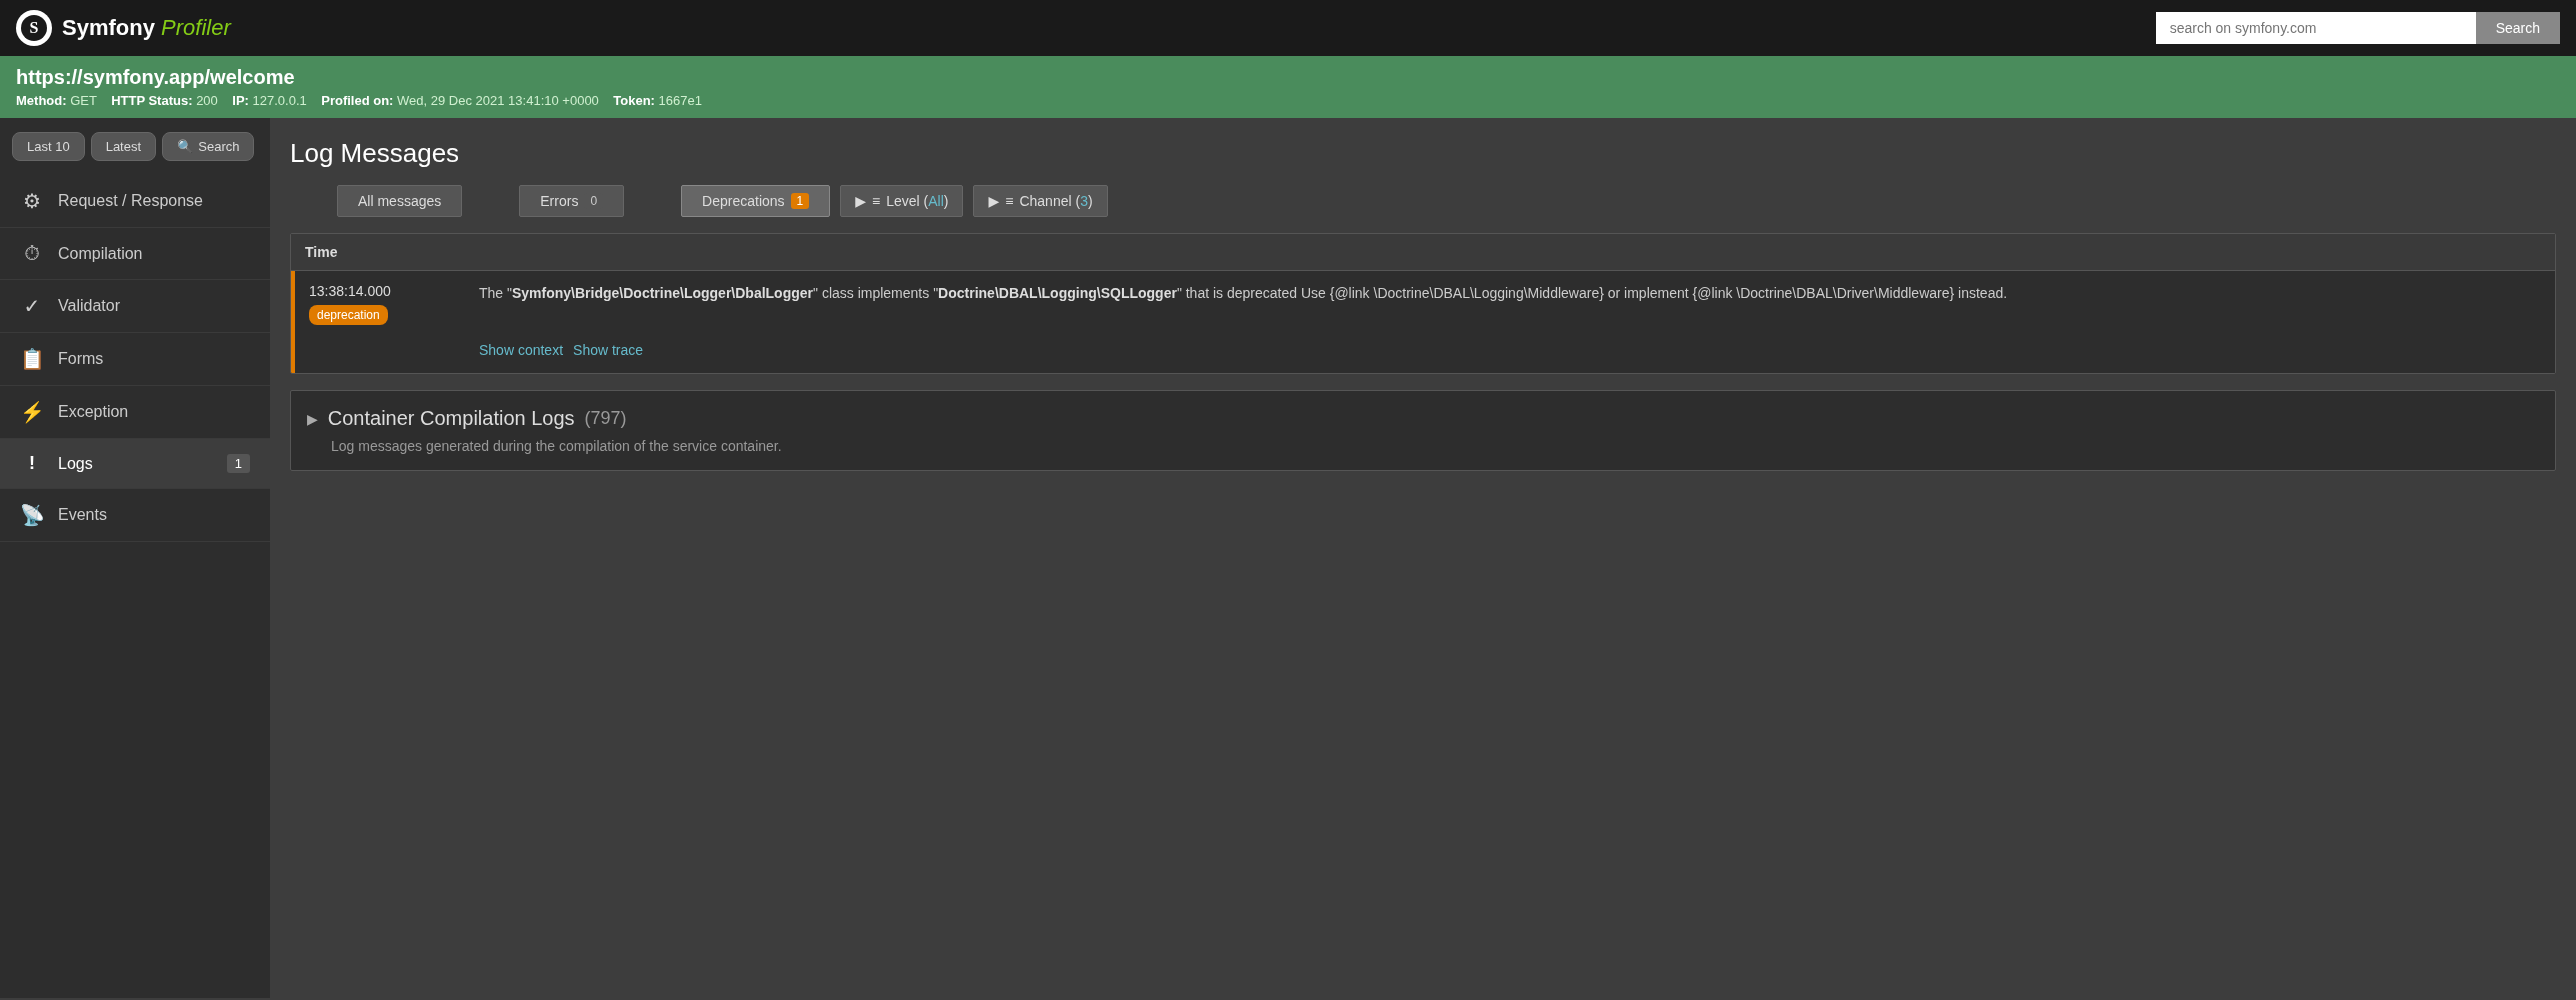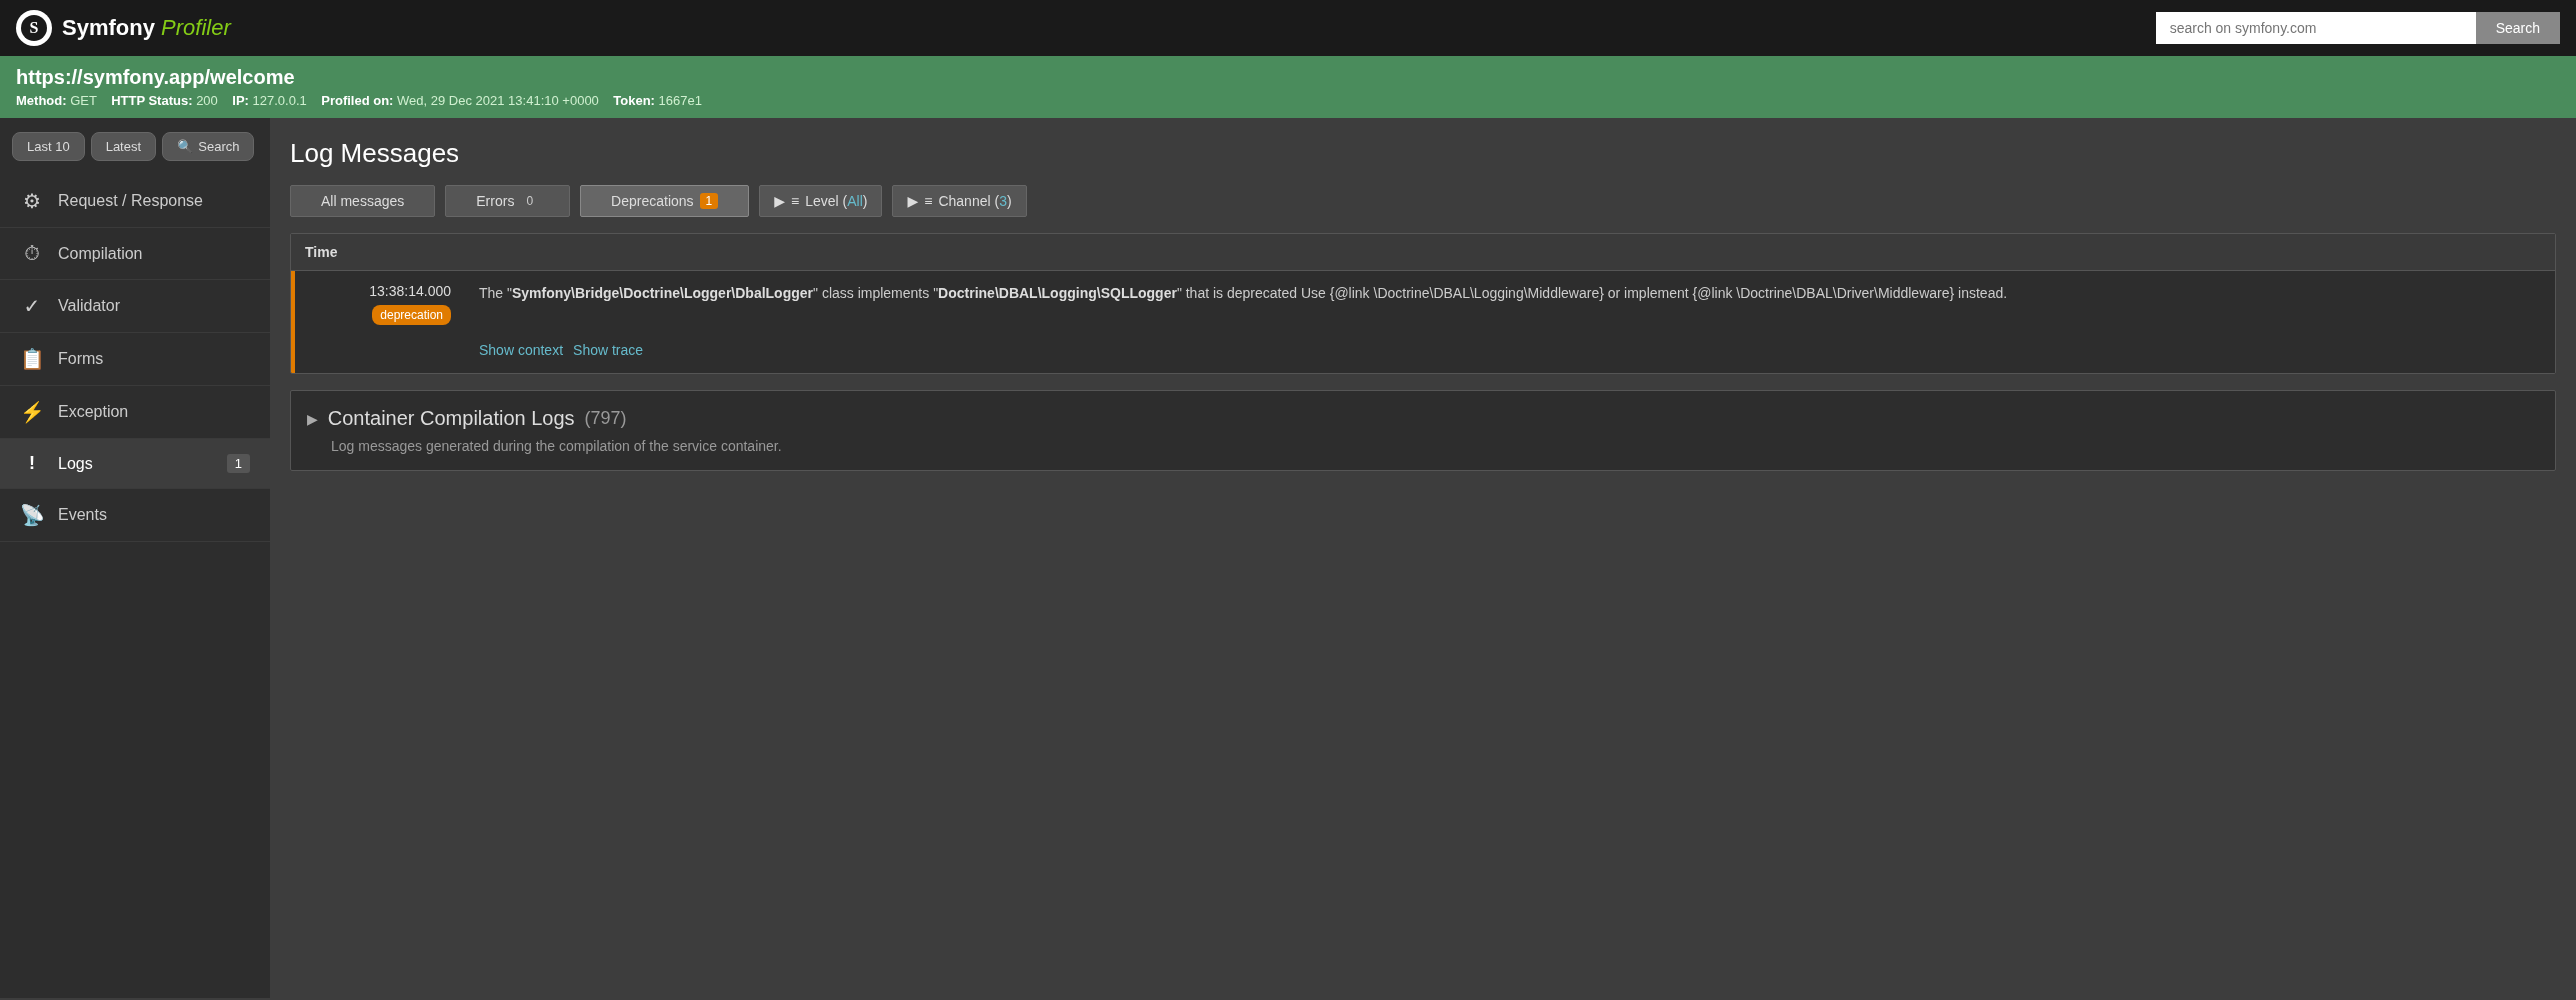--- a/index.html
+++ b/index.html
@@ -159,27 +159,28 @@
       display: flex;
       align-items: center;
       gap: 10px;
       margin-bottom: 16px;
       flex-wrap: wrap;
     }
     .filter-btn {
       background: #555;
       border: 1px solid #666;
       color: #ddd;
-      padding: 7px 30px;
+      padding: 7px 20px;
       cursor: pointer;
       font-size: 14px;
       border-radius: 2px;
       display: flex;
       align-items: center;
       gap: 6px;
+      margin-left: 47px;
     }
     .filter-btn.active {
       background: #666;
       border-color: #888;
     }
     .filter-btn .badge {
       background: #e07b00;
       color: #fff;
       border-radius: 3px;
       padding: 1px 6px;
@@ -235,21 +236,20 @@
     }
     .log-row {
       display: flex;
       border-left: 4px solid #e07b00;
       background: #2d2d2d;
     }
     .log-row .col-time {
       width: 170px;
       padding: 12px 14px;
       flex-shrink: 0;
-      text-align: right;
     }
     .log-row .col-time .time-val {
       color: #ddd;
       font-size: 14px;
       margin-bottom: 6px;
     }
     .log-row .col-time .dep-badge {
       background: #e07b00;
       color: #fff;
       padding: 3px 8px;

